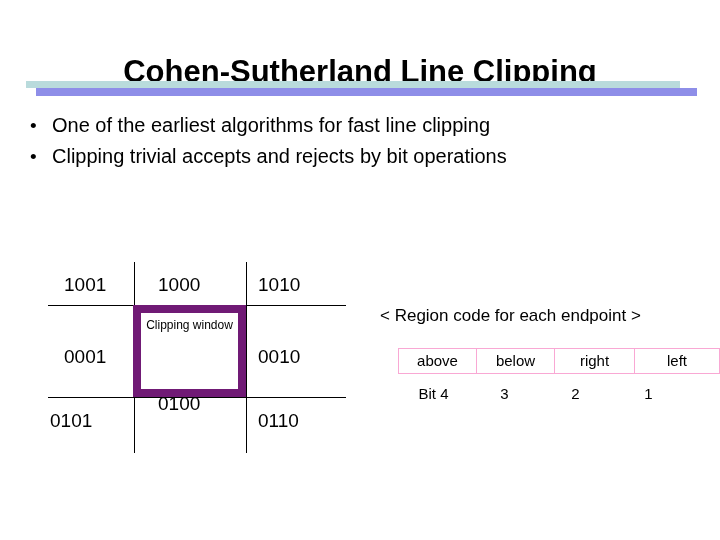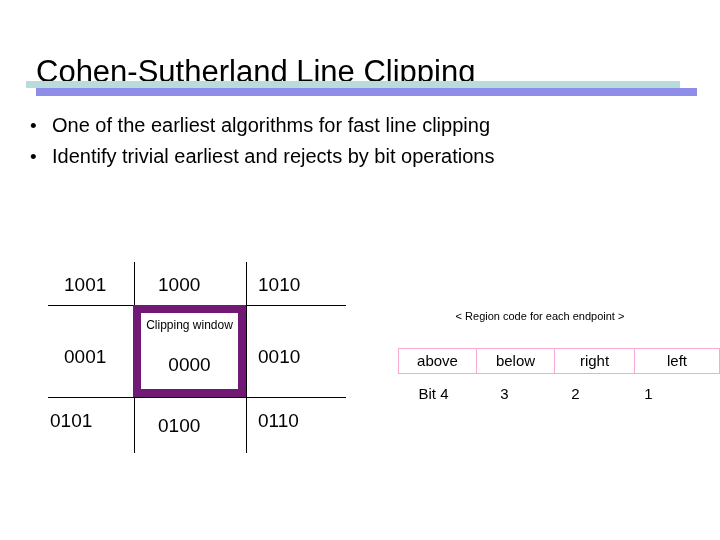--- a/index.html
+++ b/index.html
@@ -20,24 +20,24 @@
     height: 540px;
     background: #ffffff;
   }
 
   
   .slide-title {
     position: absolute;
     left: 36px;
     top: 32px;
     width: 648px;
-    text-align: left;
+    text-align: center;
     font-size: 31px;
     line-height: 38px;
-    font-weight: normal;
+    font-weight: bold;
     letter-spacing: 0px;
     white-space: nowrap;
   }
 
   
   .divider-top {
     position: absolute;
     left: 26px;
     top: 81px;
     width: 654px;
@@ -109,21 +109,21 @@
     font-size: 19px;
     line-height: 22px;
     white-space: nowrap;
   }
   .cell.c-1001 { left: 16px;  top: 12px; }
   .cell.c-1000 { left: 110px; top: 12px; }
   .cell.c-1010 { left: 210px; top: 12px; }
   .cell.c-0001 { left: 16px;  top: 84px; }
   .cell.c-0010 { left: 210px; top: 84px; }
   .cell.c-0101 { left: 2px;  top: 148px; }
-  .cell.c-0100 { left: 110px; top: 153px; }
+  .cell.c-0100 { left: 110px; top: 131px; }
   .cell.c-0110 { left: 210px; top: 148px; }
 
   
   .clip-box {
     position: absolute;
     left: 85px;
     top: 43px;
     width: 113px;
     height: 92px;
     border: 8px solid #701a75;
@@ -150,22 +150,22 @@
     line-height: 22px;
     white-space: nowrap;
   }
 
   
   .caption {
     position: absolute;
     left: 380px;
     top: 305px;
     width: 320px;
-    text-align: center;
-    font-size: 11px;
+    text-align: left;
+    font-size: 17px;
     line-height: 22px;
     white-space: nowrap;
   }
 
   
   .bit-table {
     position: absolute;
     left: 398px;
     top: 348px;
     border-collapse: collapse;
@@ -213,21 +213,21 @@
   <div class="divider-top"></div>
   <div class="divider-bottom"></div>
 
   <div class="bullets">
     <div class="bullet-row">
       <span class="bullet-mark">•</span>
       <span class="bullet-text">One of the earliest algorithms for fast line clipping</span>
     </div>
     <div class="bullet-row">
       <span class="bullet-mark">•</span>
-      <span class="bullet-text">Identify trivial earliest and rejects by bit operations</span>
+      <span class="bullet-text">Clipping trivial accepts and rejects by bit operations</span>
     </div>
   </div>
 
   <div class="grid">
     <div class="hline h1"></div>
     <div class="hline h2"></div>
     <div class="vline v1"></div>
     <div class="vline v2"></div>
 
     <div class="cell c-1001">1001</div>
@@ -236,21 +236,20 @@
 
     <div class="cell c-0001">0001</div>
     <div class="cell c-0010">0010</div>
 
     <div class="cell c-0101">0101</div>
     <div class="cell c-0100">0100</div>
     <div class="cell c-0110">0110</div>
 
     <div class="clip-box">
       <div class="clip-label">Clipping window</div>
-      <div class="clip-code">0000</div>
     </div>
   </div>
 
   <div class="caption">&lt; Region code for each endpoint &gt;</div>
 
   <table class="bit-table">
     <tbody>
         <tr>
       <td class="col-above">above</td>
       <td class="col-below">below</td>

